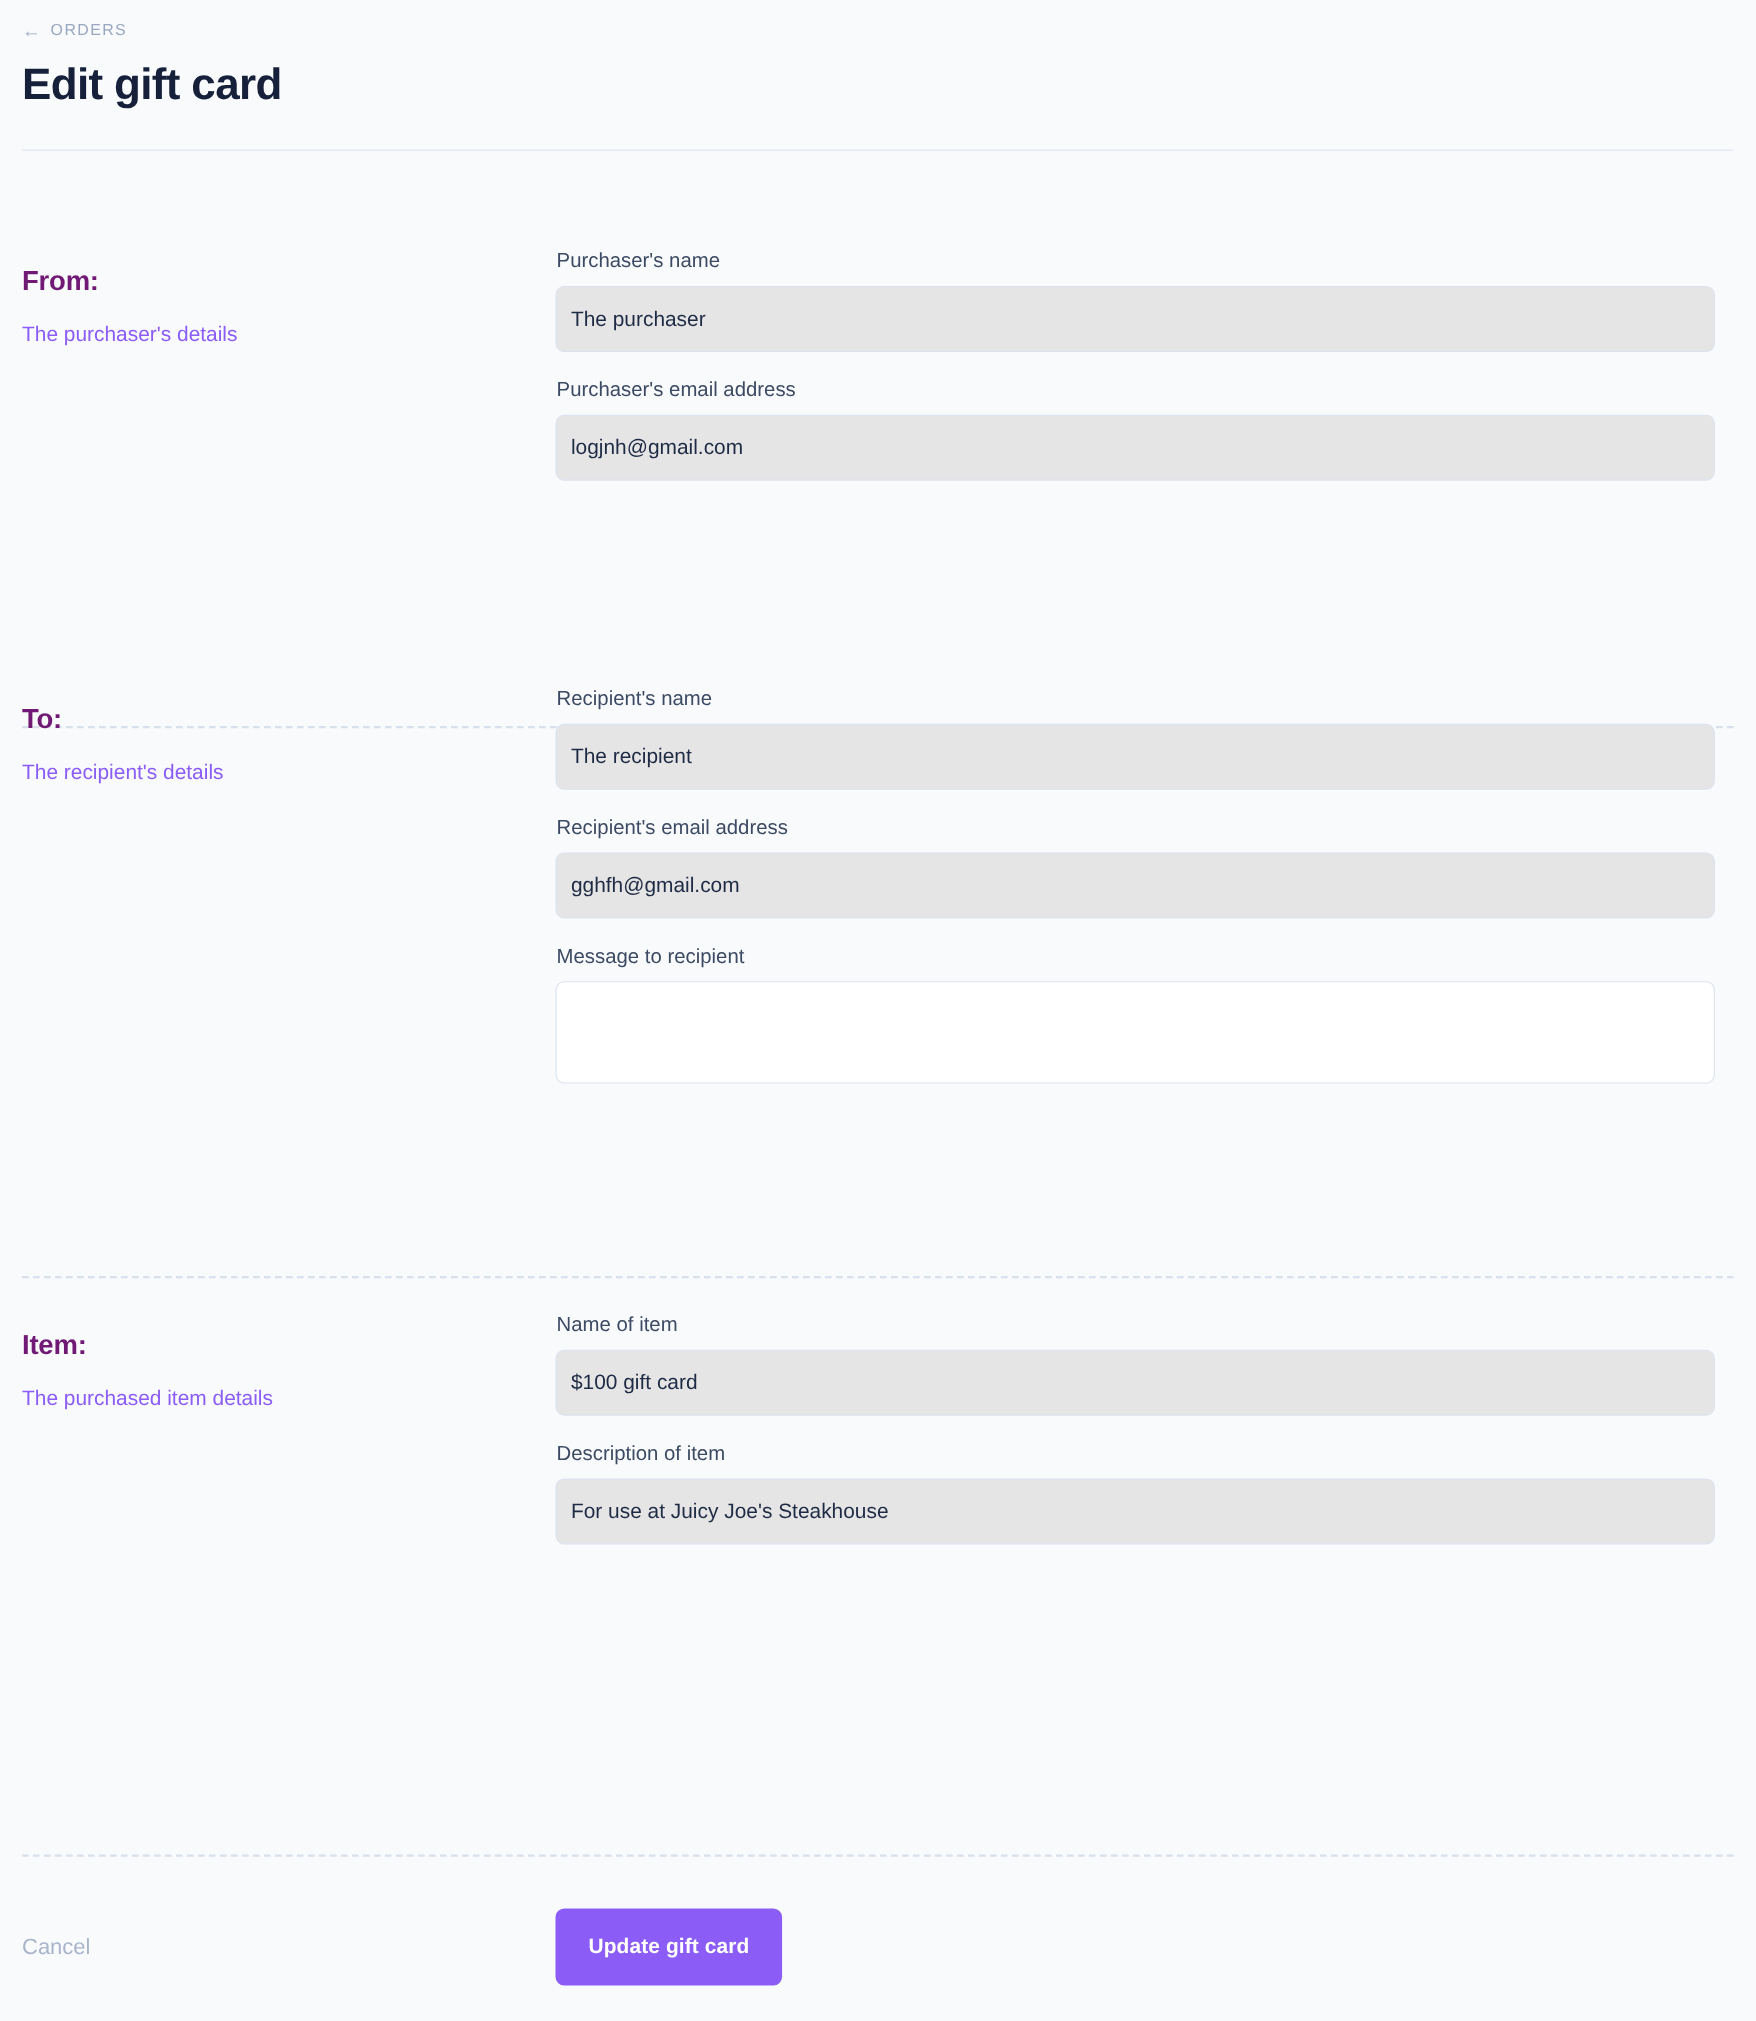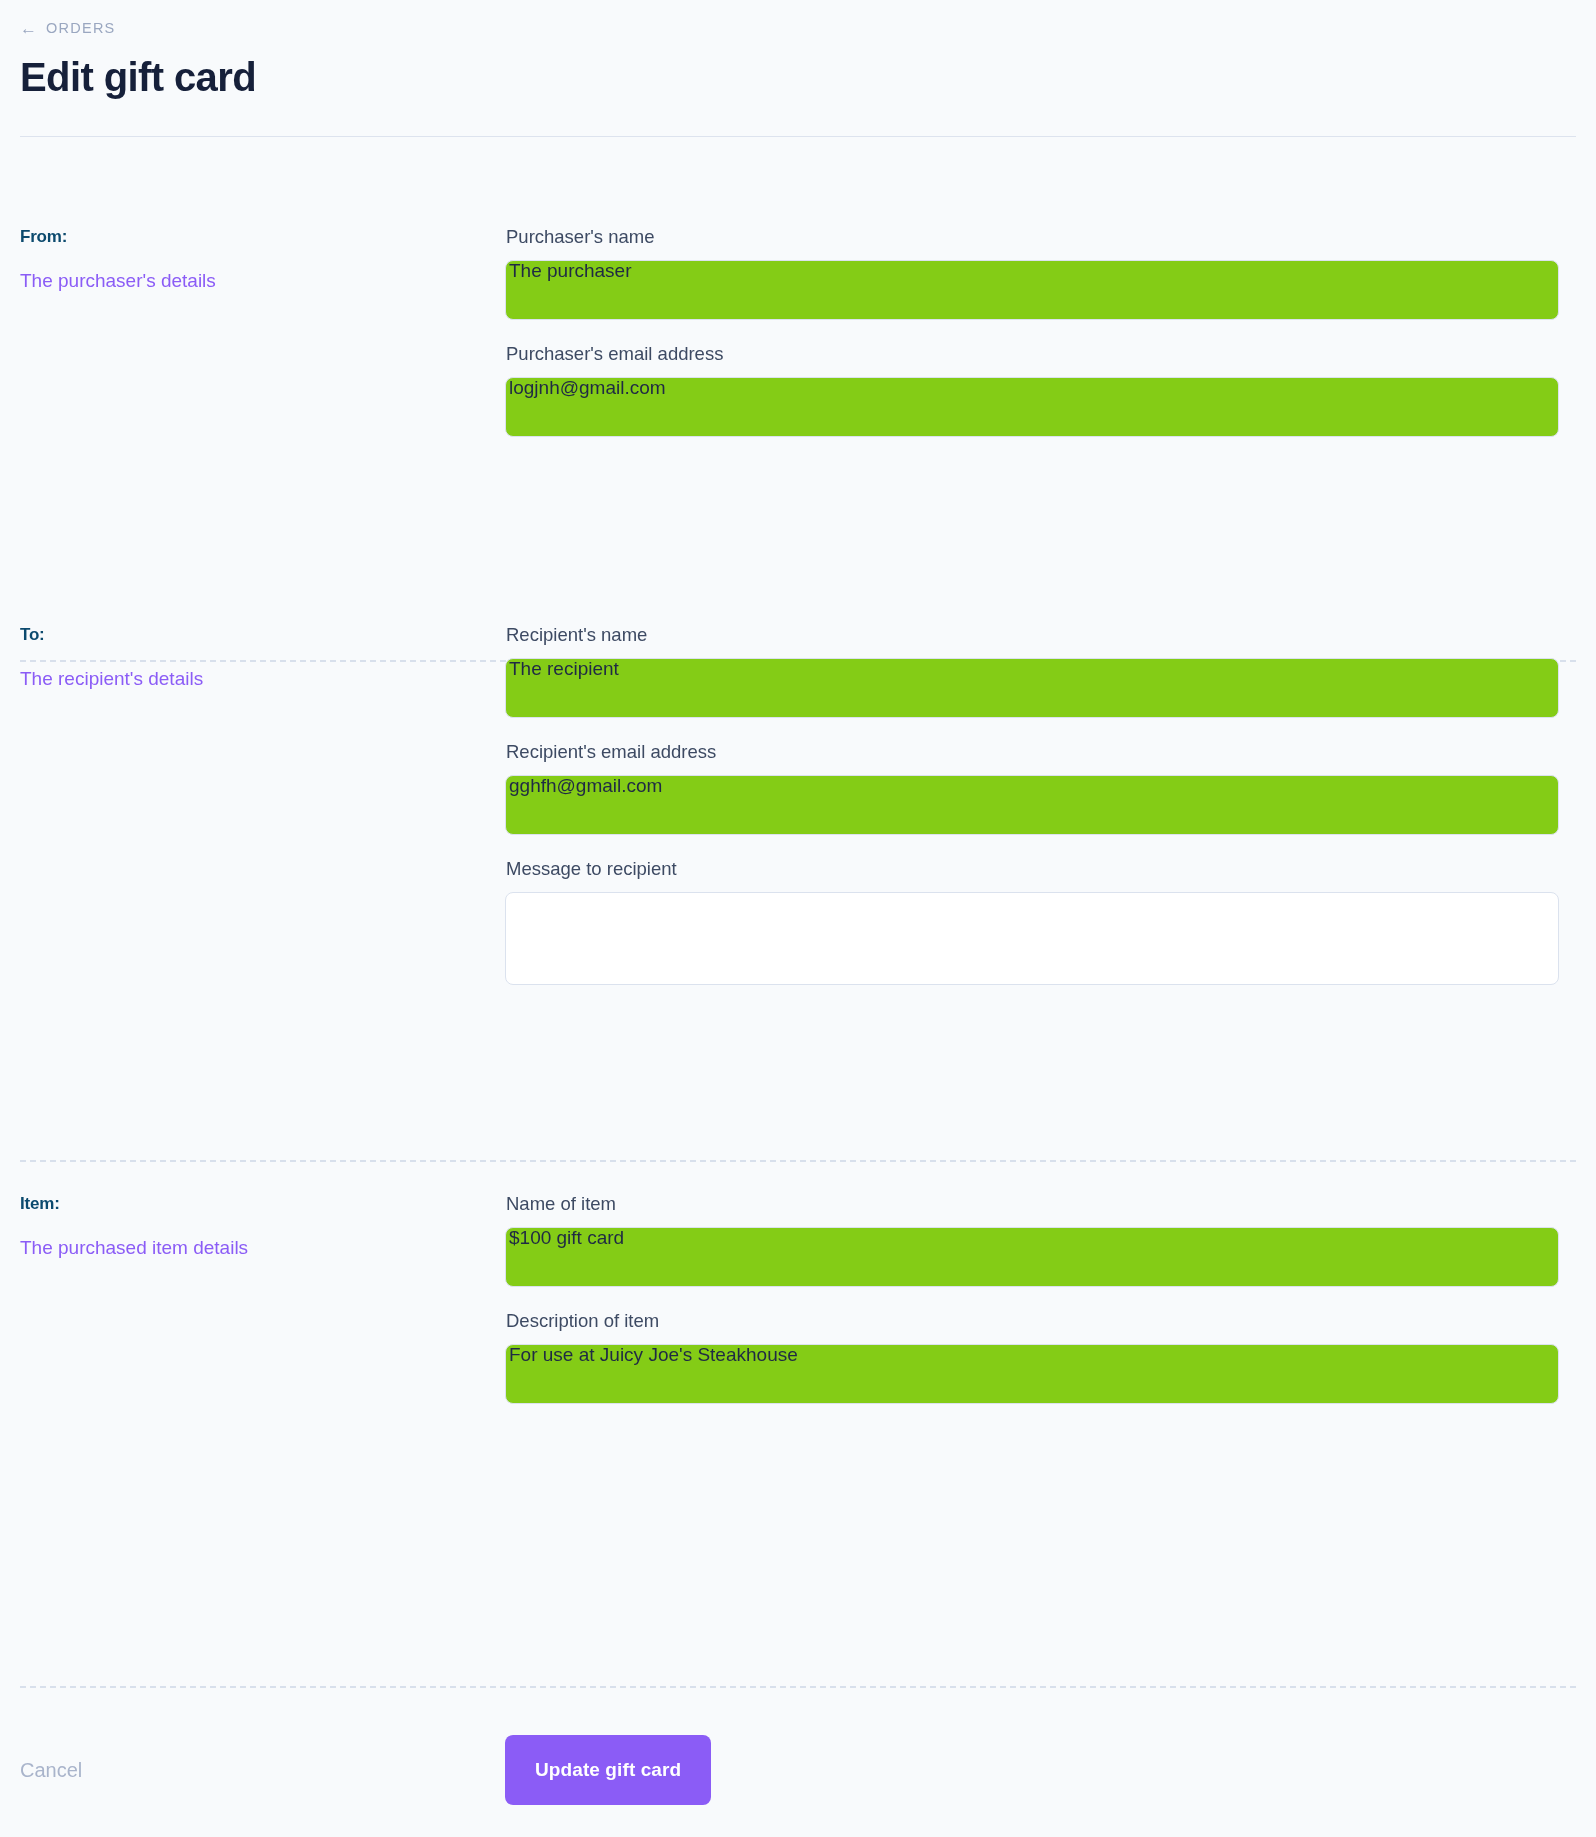--- a/index.html
+++ b/index.html
@@ -65,25 +65,25 @@
     display: flex;
     align-items: flex-start;
     padding: 0 20px;
   }
   .section-left {
     width: 485px;
     flex: 0 0 485px;
     padding-top: 2px;
   }
   .section-heading {
-    font-size: 17px;
+    font-size: 25px;
     font-weight: 700;
-    color: #0c4a6e;
+    color: #701a75;
     line-height: 1.2;
-    margin: 0 0 22px 0;
+    margin: 14px 0 22px 0;
     letter-spacing: -0.2px;
   }
   .section-sub {
     font-size: 19px;
     color: #8b5cf6;
     line-height: 1.3;
     font-weight: 400;
   }
   .section-right {
     flex: 1 1 auto;
@@ -97,26 +97,26 @@
     display: block;
     font-size: 18.5px;
     color: #3d4a63;
     margin: 0 0 12px 1px;
     line-height: 1.25;
   }
 
   .input-box {
     width: 1054px;
     height: 60px;
-    background: #84cc16;
+    background: #e5e5e5;
     border: 1px solid #dbe2ee;
     border-radius: 8px;
     display: flex;
-    align-items: flex-start;
-    padding: 0 3px;
+    align-items: center;
+    padding: 0 13px;
     font-size: 19px;
     color: #1f2a44;
   }
   .input-box .val { line-height: 1; }
 
   .textarea-box {
     width: 1054px;
     height: 93px;
     background: #ffffff;
     border: 1px solid #dbe2ee;

